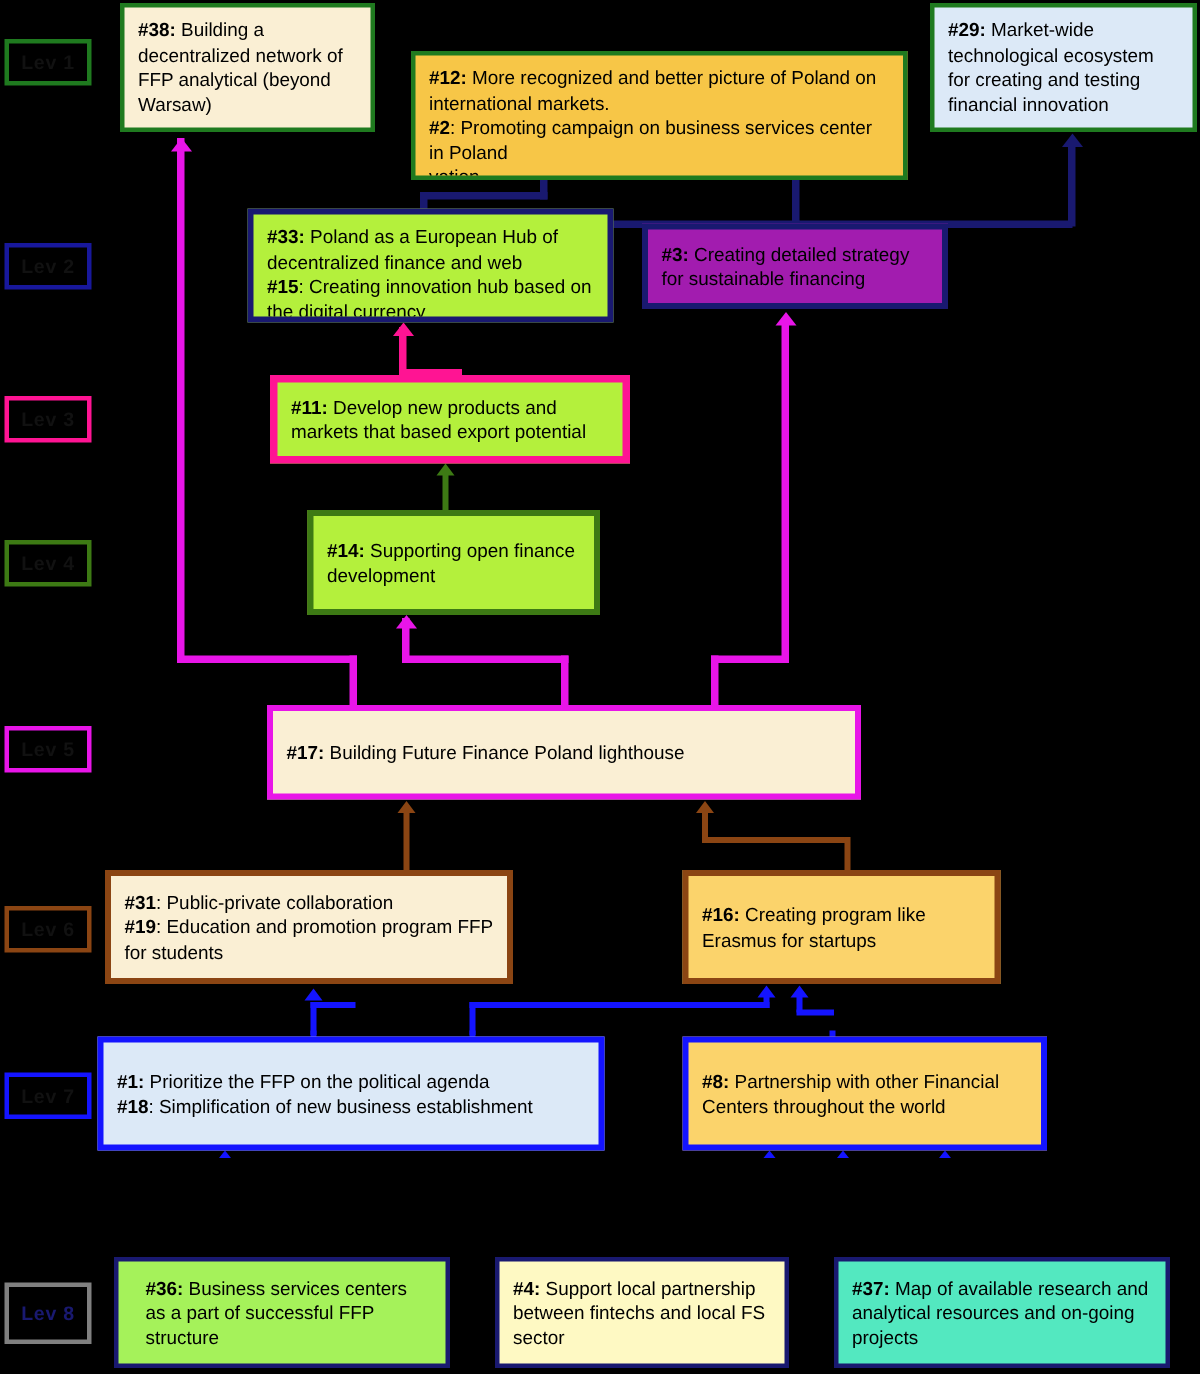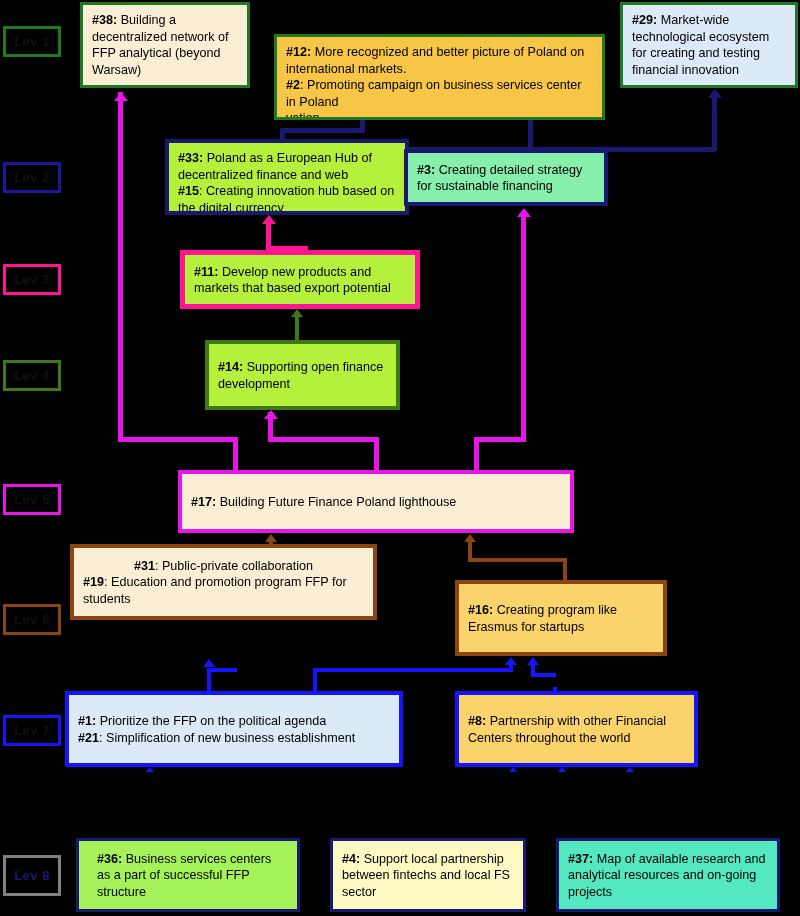--- a/index.html
+++ b/index.html
@@ -140,42 +140,42 @@
         <div class="ln"><b>#2</b><span>: Promoting campaign on business services center in Poland</span></div>
         <div class="ln"><b></b><span>vation</span></div>
       </div>
       <div class="box" style="left: 620px; top: 2px; width: 178px; height: 86px; background: rgb(220, 233, 247); border: 3px solid rgb(31, 122, 31);">
         <div class="ln"><b>#29:</b><span> Market-wide technological ecosystem for creating and testing financial innovation</span></div>
       </div>
       <div class="box" style="left: 165px; top: 139px; width: 244px; height: 76px; background: rgb(180, 240, 60); border: 4px solid rgb(25, 25, 112);">
         <div class="ln"><b>#33:</b><span> Poland as a European Hub of decentralized finance and web</span></div>
         <div class="ln"><b>#15</b><span>: Creating innovation hub based on the digital currency</span></div>
       </div>
-      <div class="box vcenter" style="left: 404px; top: 149px; width: 204px; height: 57px; background: #86efac; border: 4px solid rgb(25, 25, 112);">
+      <div class="box vcenter" style="left: 428px; top: 149px; width: 204px; height: 57px; background: #a21caf; border: 4px solid rgb(25, 25, 112);">
         <div class="ln"><b>#3:</b><span> Creating detailed strategy for sustainable financing</span></div>
       </div>
       <div class="box vcenter" style="left: 180px; top: 250px; width: 240px; height: 59px; background: rgb(180, 240, 60); border: 5px solid rgb(255, 20, 147);">
         <div class="ln"><b>#11:</b><span>  Develop new products and markets that based export potential</span></div>
       </div>
       <div class="box vcenter" style="left: 205px; top: 340px; width: 195px; height: 70px; background: rgb(180, 240, 60); border: 4px solid rgb(61, 122, 20);">
         <div class="ln"><b>#14:</b><span>  Supporting open finance development</span></div>
       </div>
       <div class="box vcenter" style="left: 178px; top: 470px; width: 396px; height: 63px; background: rgb(250, 239, 212); border: 4px solid rgb(232, 21, 232);">
         <div class="ln"><b>#17:</b><span>  Building Future Finance Poland lighthouse</span></div>
       </div>
-      <div class="box vcenter" style="left: 70px; top: 544px; width: 307px; height: 76px; background: rgb(250, 239, 212); border: 4px solid rgb(139, 69, 19); align-items: center;">
+      <div class="box vcenter" style="left: 70px; top: 580px; width: 272px; height: 76px; background: rgb(250, 239, 212); border: 4px solid rgb(139, 69, 19);">
         <div class="ln"><b>#31</b><span>: Public-private collaboration</span></div>
         <div class="ln"><b>#19</b><span>: Education and promotion program FFP for students</span></div>
       </div>
       <div class="box vcenter" style="left: 455px; top: 580px; width: 212px; height: 76px; background: rgb(251, 211, 107); border: 4px solid rgb(139, 69, 19);">
         <div class="ln"><b>#16:</b><span>  Creating program like Erasmus for startups</span></div>
       </div>
       <div class="box vcenter" style="left: 65px; top: 691px; width: 338px; height: 76px; background: rgb(220, 233, 247); border: 4px solid rgb(20, 20, 255);">
         <div class="ln"><b>#1:</b><span>  Prioritize the FFP on the political agenda</span></div>
-        <div class="ln"><b>#21</b><span>: Simplification of new business establishment</span></div>
+        <div class="ln"><b>#18</b><span>: Simplification of new business establishment</span></div>
       </div>
       <div class="box vcenter" style="left: 455px; top: 691px; width: 243px; height: 76px; background: rgb(251, 211, 107); border: 4px solid rgb(20, 20, 255);">
         <div class="ln"><b>#8:</b><span> Partnership with other Financial Centers throughout the world</span></div>
       </div>
       <div class="box vcenter" style="left: 76px; top: 838px; width: 224px; height: 74px; background: rgb(165, 242, 90); border: 3px solid rgb(25, 25, 112); padding-left: 18px;">
         <div class="ln"><b>#36:</b><span> Business services centers as a part of successful FFP structure</span></div>
       </div>
       <div class="box vcenter" style="left: 330px; top: 838px; width: 196px; height: 74px; background: #fef9c3; border: 3px solid rgb(25, 25, 112);">
         <div class="ln"><b>#4:</b><span>  Support local partnership between fintechs and local FS sector</span></div>
       </div>

